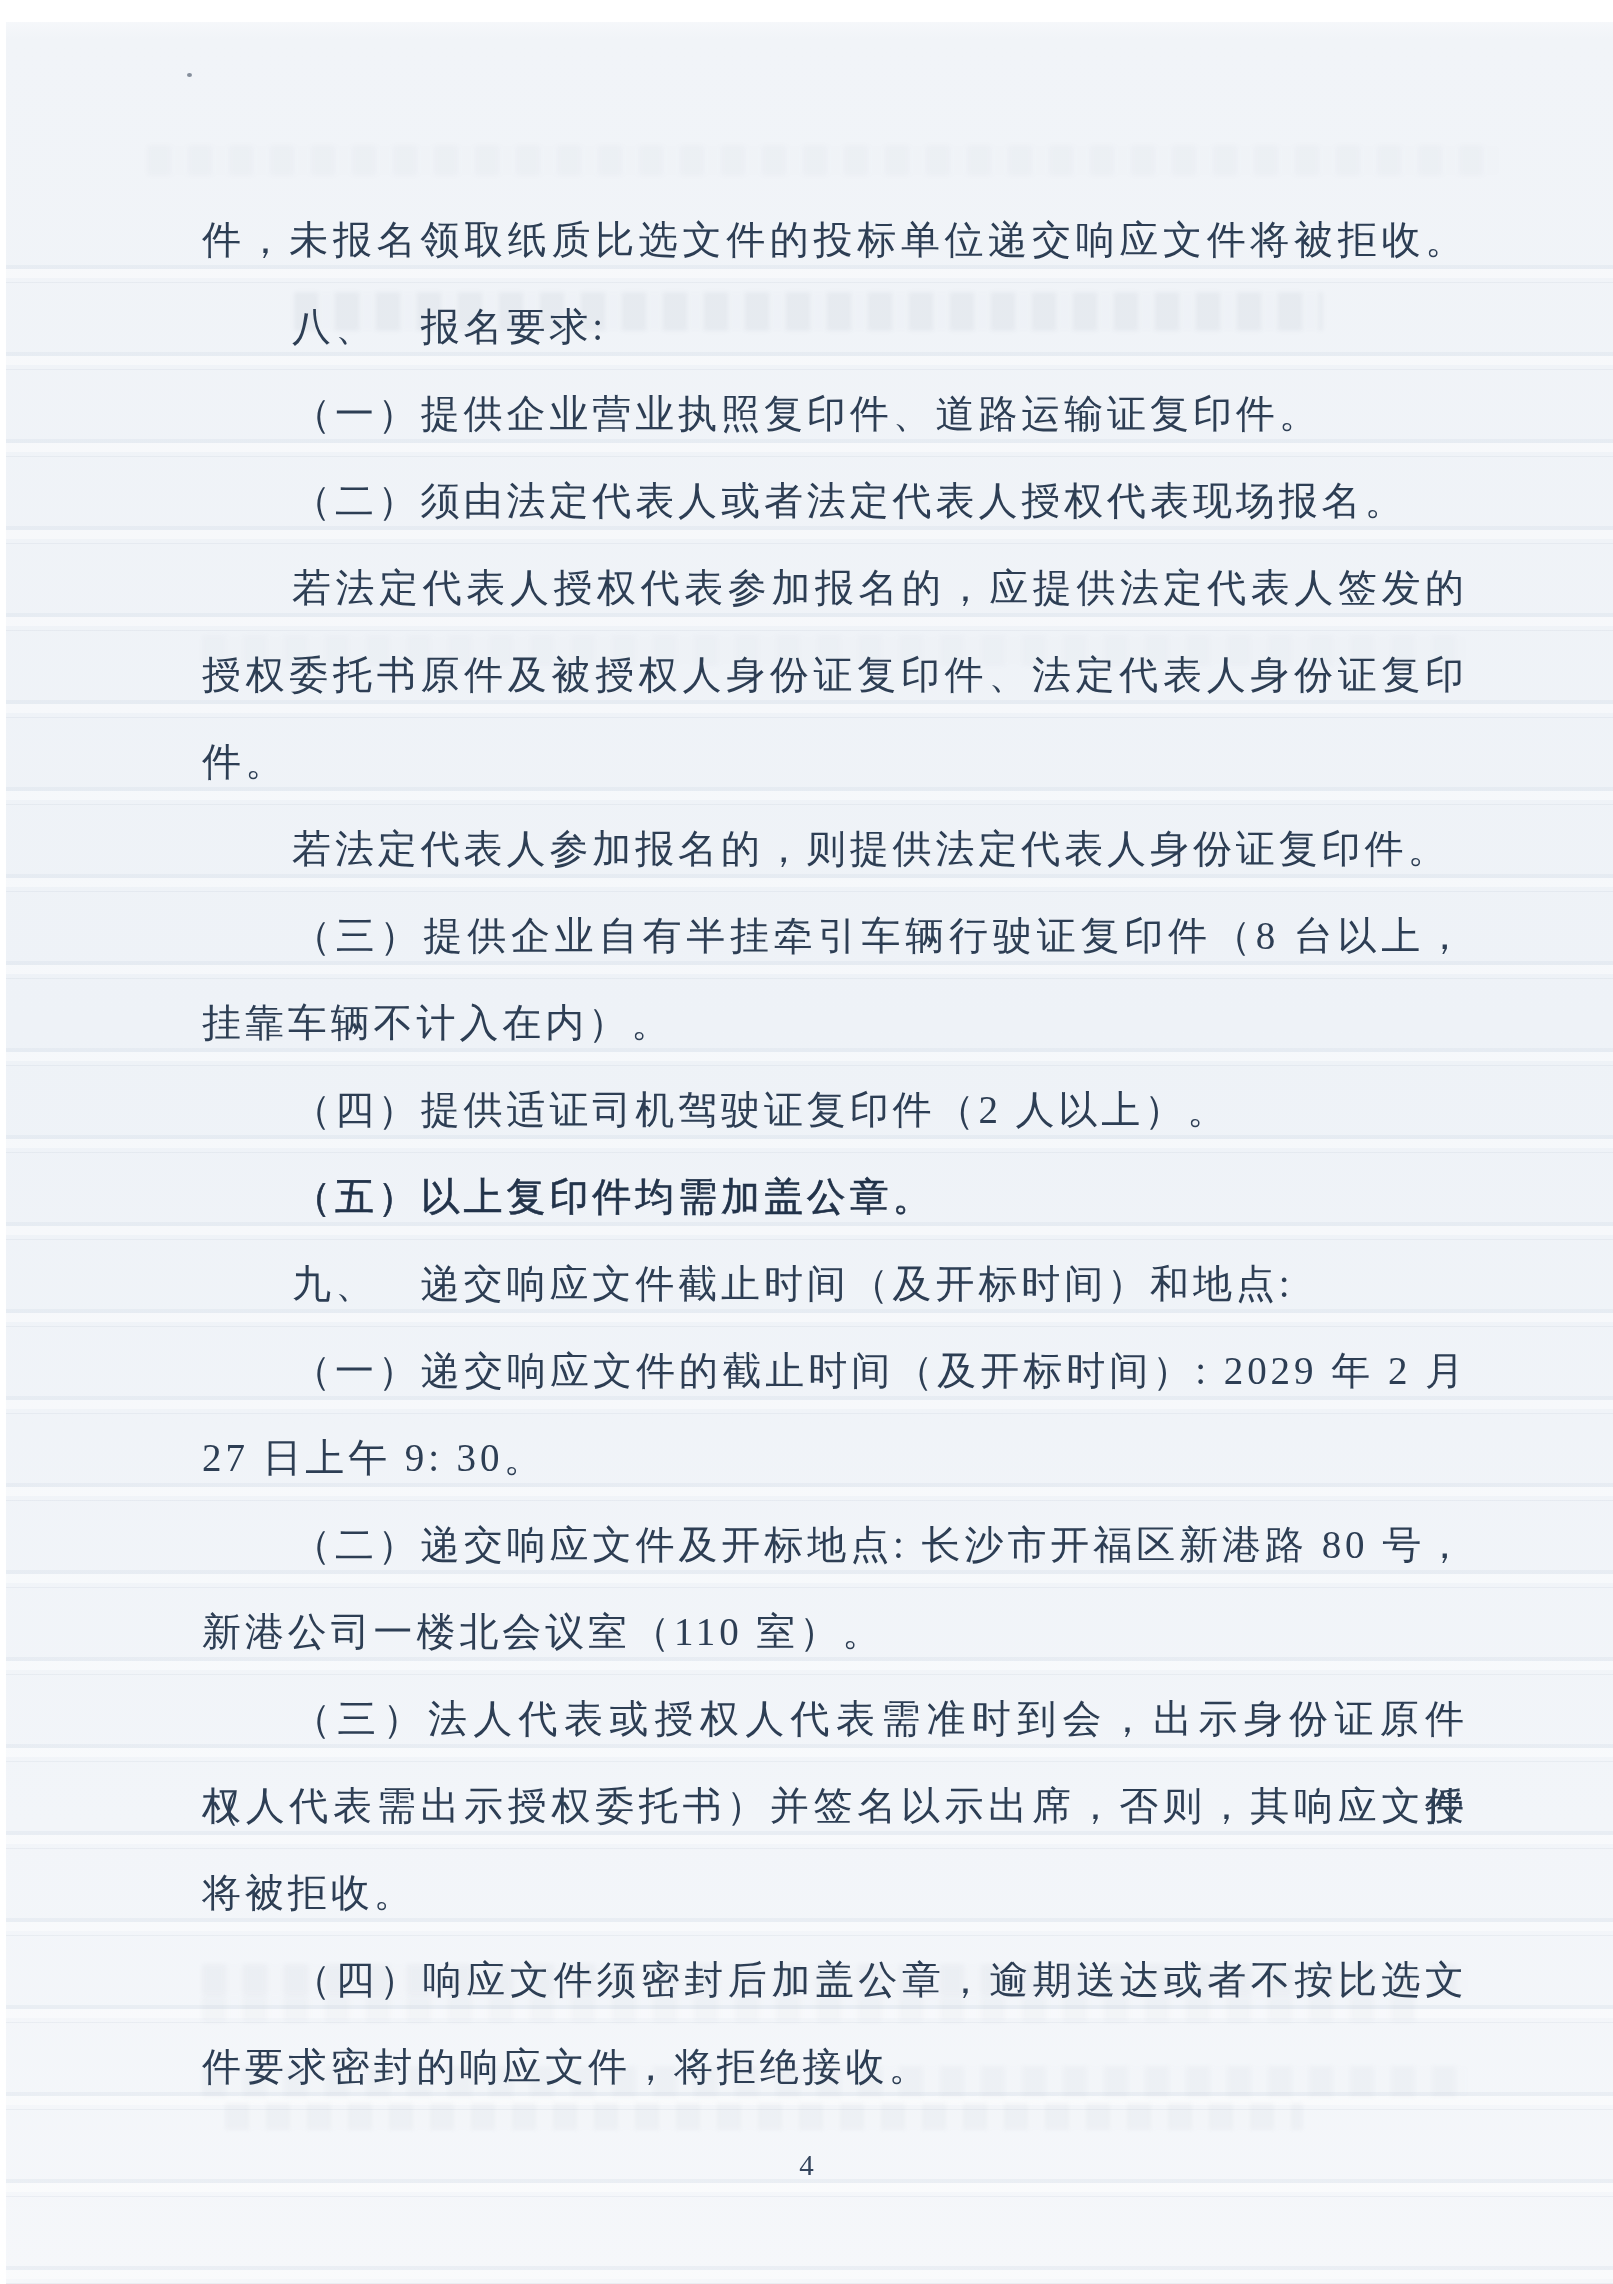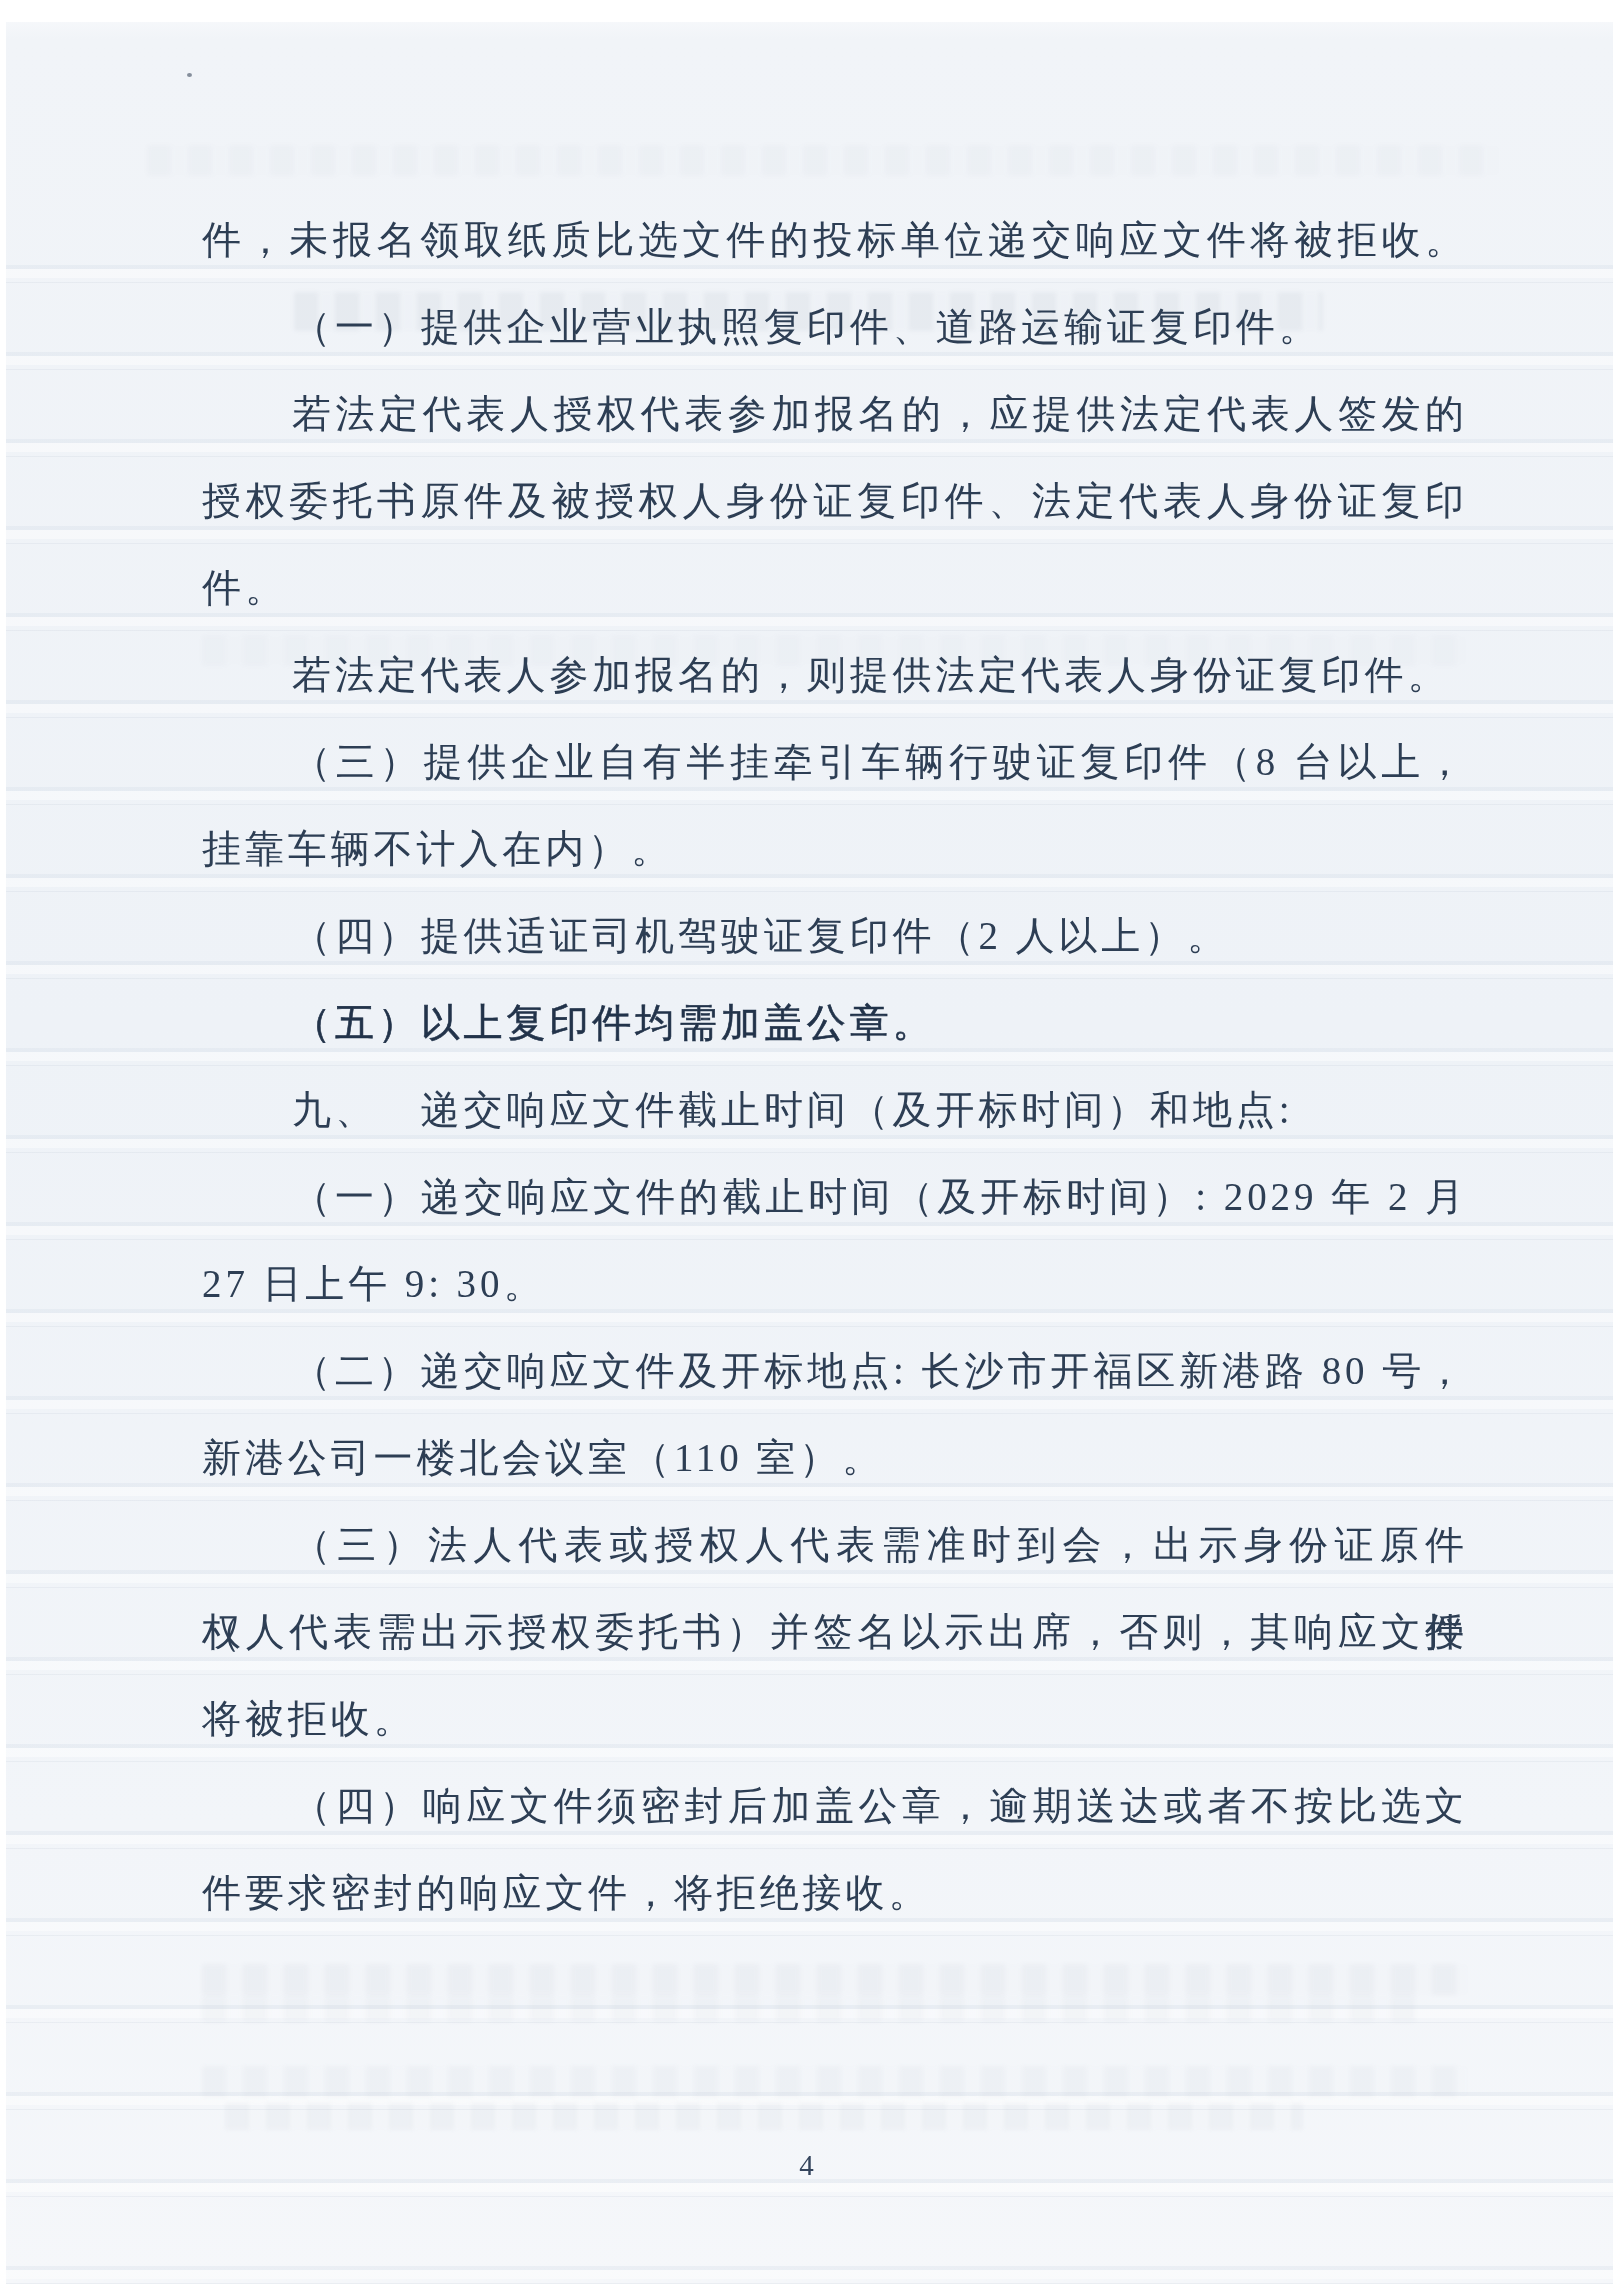--- a/index.html
+++ b/index.html
@@ -112,21 +112,23 @@
   <div class="ghost" style="left:202px; top:1996px; width:1215px; height:25.5px; opacity:.22;"></div>
   <div class="ghost" style="left:202px; top:2066px; width:1266px; opacity:.25;"></div>
   <div class="ghost" style="left:225px; top:2103px; width:1078px; height:27.4px; opacity:.28;"></div>
 
   <div class="scan-edge-top"></div>
   <div class="scan-edge-left"></div>
   <div class="scan-speck"></div>
 
   <div class="doc-text">
       <div class="line justify">件，未报名领取纸质比选文件的投标单位递交响应文件将被拒收。</div>
+      <div class="line indent">八、　报名要求:</div>
       <div class="line indent">（一）提供企业营业执照复印件、道路运输证复印件。</div>
+      <div class="line indent">（二）须由法定代表人或者法定代表人授权代表现场报名。</div>
       <div class="line indent justify">若法定代表人授权代表参加报名的，应提供法定代表人签发的</div>
       <div class="line justify">授权委托书原件及被授权人身份证复印件、法定代表人身份证复印</div>
       <div class="line">件。</div>
       <div class="line indent">若法定代表人参加报名的，则提供法定代表人身份证复印件。</div>
       <div class="line indent justify">（三）提供企业自有半挂牵引车辆行驶证复印件（8 台以上，</div>
       <div class="line">挂靠车辆不计入在内）。</div>
       <div class="line indent">（四）提供适证司机驾驶证复印件（2 人以上）。</div>
       <div class="line indent bold">（五）以上复印件均需加盖公章。</div>
       <div class="line indent">九、　递交响应文件截止时间（及开标时间）和地点:</div>
       <div class="line indent justify">（一）递交响应文件的截止时间（及开标时间）: 2029 年 2 月</div>

